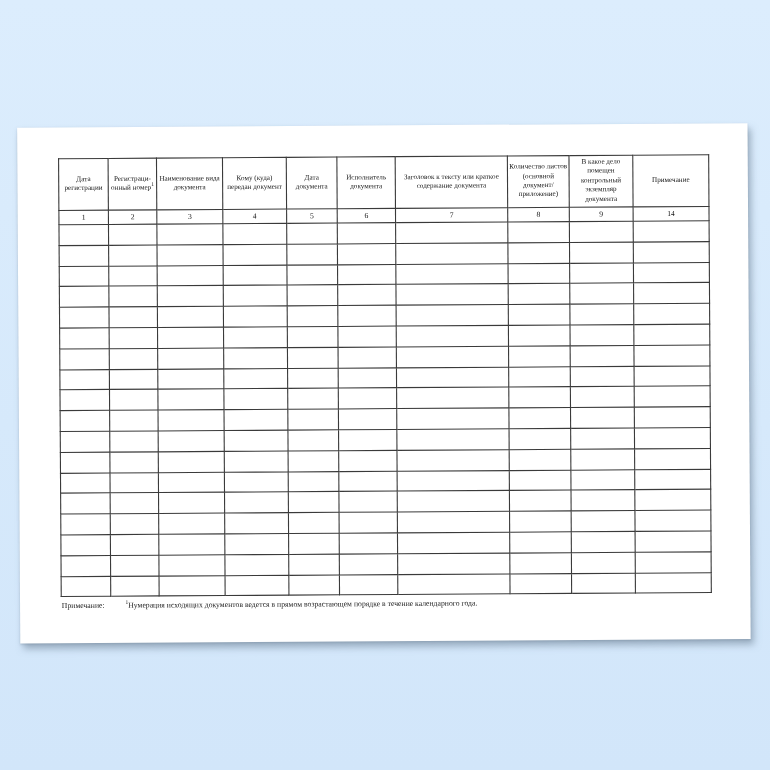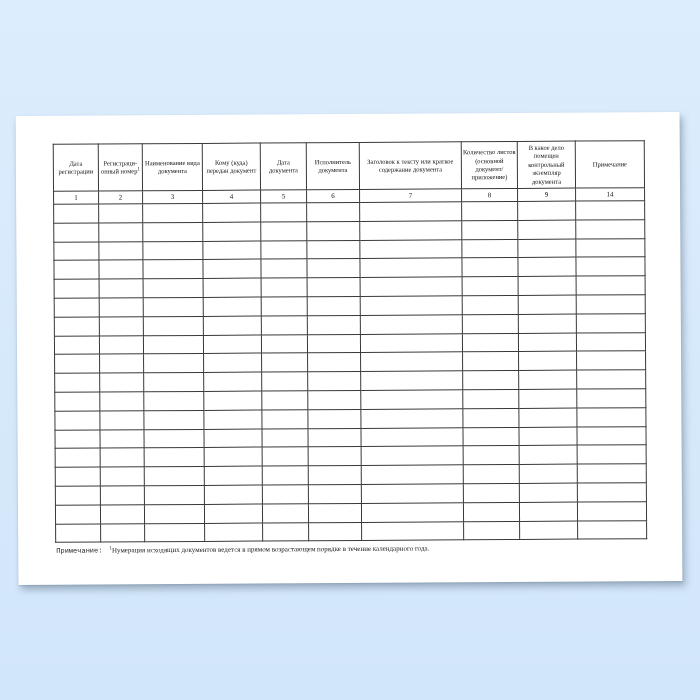--- a/index.html
+++ b/index.html
@@ -70,21 +70,21 @@
   .footnote {
     position: absolute;
     left: 38px;
     top: 431px;
     width: 575px;
     font-size: 7px;
     line-height: 1.25;
     color: #1b1b1b;
     white-space: nowrap;
   }
-  .footnote .fn-label { margin-right: 7px; font-family: Liberation Mono, monospace; }
+  .footnote .fn-label { margin-right: 19px; }
   .footnote sup {
     font-size: 5px;
     vertical-align: super;
     line-height: 0;
   }
 </style>
 </head>
 <body>
 
 <div class="sheet">

